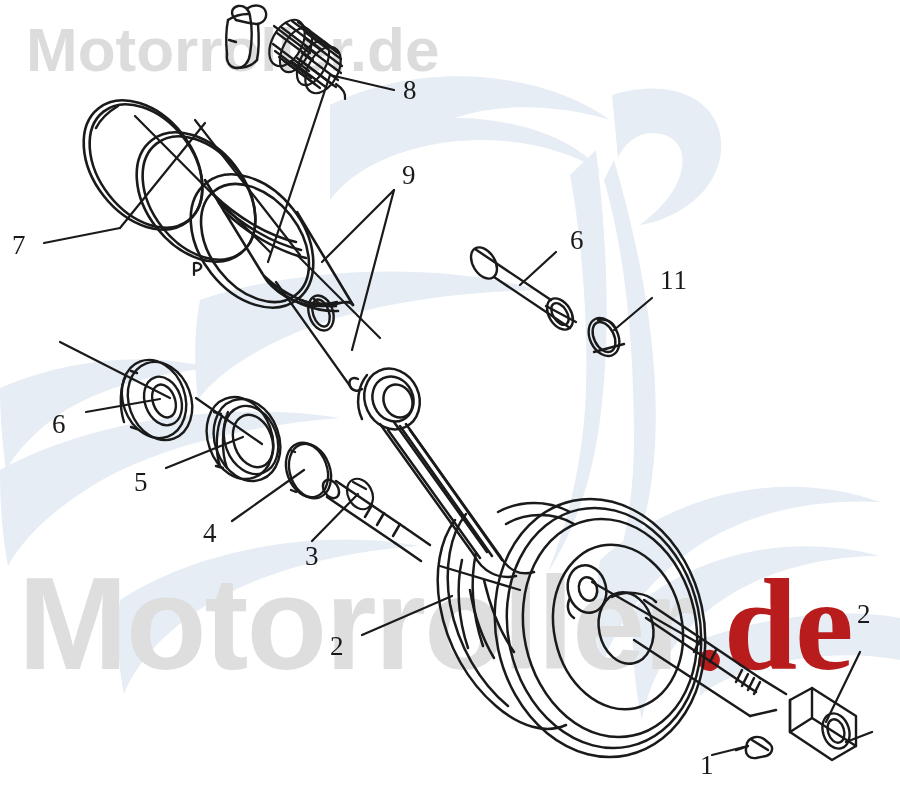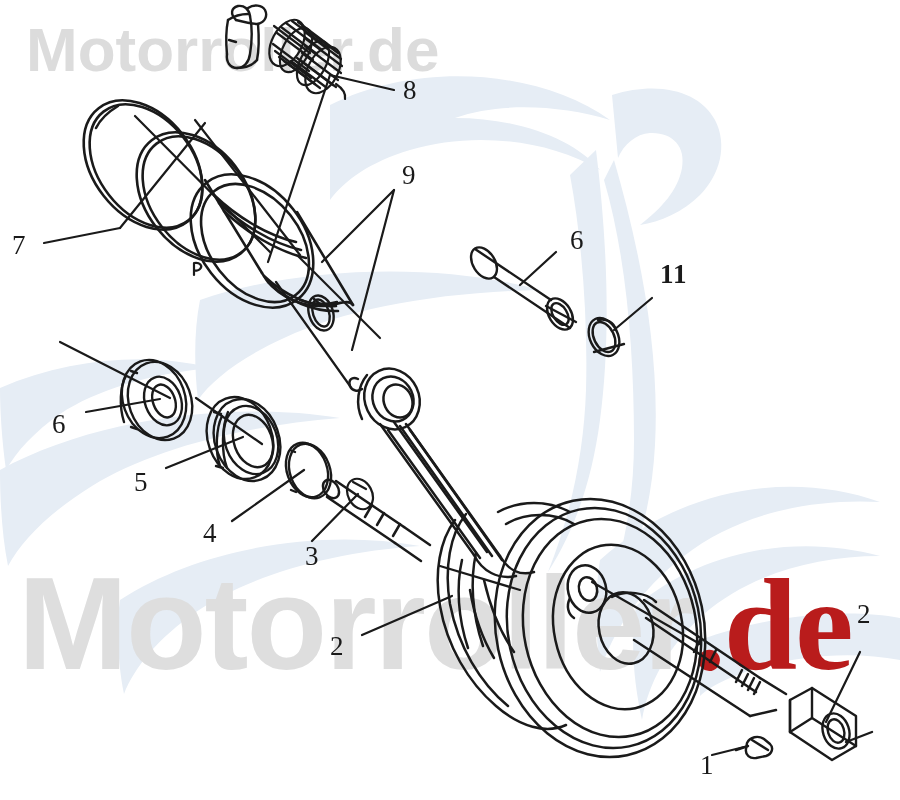--- a/index.html
+++ b/index.html
@@ -354,16 +354,16 @@
   <div class="callout" style="left:700px;top:750px;">1</div>
   <div class="callout" style="left:330px;top:631px;">2</div>
   <div class="callout" style="left:305px;top:541px;">3</div>
   <div class="callout" style="left:203px;top:518px;">4</div>
   <div class="callout" style="left:134px;top:467px;">5</div>
   <div class="callout" style="left:52px;top:409px;">6</div>
   <div class="callout" style="left:12px;top:230px;">7</div>
   <div class="callout" style="left:403px;top:75px;">8</div>
   <div class="callout" style="left:402px;top:160px;">9</div>
   <div class="callout" style="left:570px;top:225px;">6</div>
-  <div class="callout" style="left:660px;top:259px;font-weight:bold;">11</div>
+  <div class="callout" style="left:660px;top:265px;">11</div>
   <div class="callout" style="left:857px;top:599px;">2</div>
 
 </div>
 
 </body></html>

